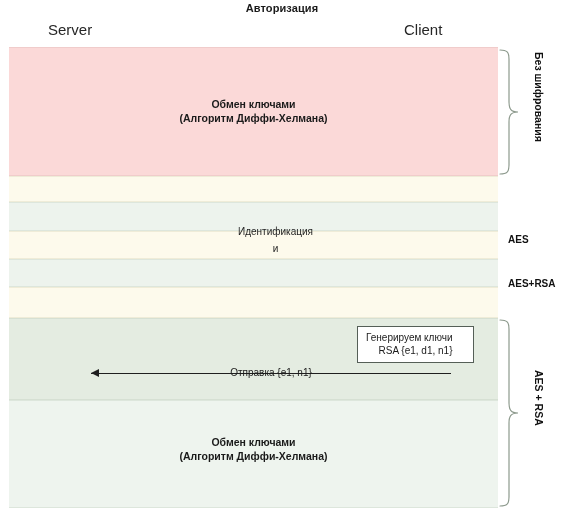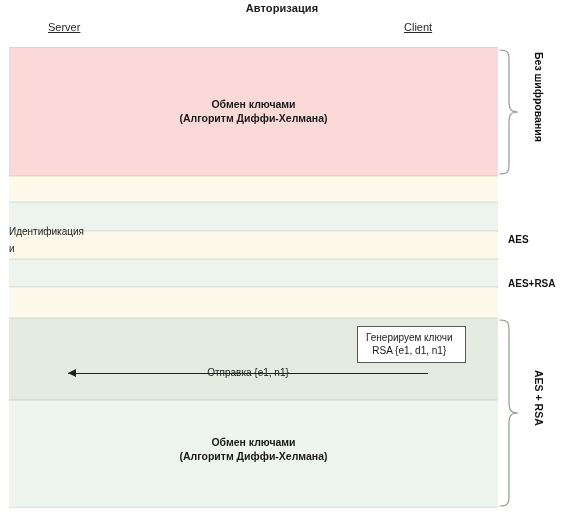--- a/index.html
+++ b/index.html
@@ -28,24 +28,23 @@
     left: 0;
     width: 564px;
     text-align: center;
     font-size: 11px;
     font-weight: bold;
     letter-spacing: 0.1px;
   }
   .actor {
     position: absolute;
     top: 21px;
-    font-size: 11px;
+    font-size: 15px;
     font-weight: normal;
     color: #262626;
-    text-decoration: underline;
   }
   .actor-server { left: 48px; }
   .actor-client { left: 404px; }
 
   
   .bands {
     position: absolute;
     left: 9px;
     top: 47px;
     width: 404px;
@@ -73,36 +72,38 @@
     font-weight: bold;
     line-height: 14px;
     pointer-events: none;
   }
   .caption-line { display: block; }
 
   .plain-caption {
     position: absolute;
     left: 0;
     width: 489px;
+    text-align: center;
     font-size: 10px;
     font-weight: normal;
     line-height: 17px;
     color: #1f1f1f;
     pointer-events: none;
+    padding-left: 22px;
   }
 
   
   .note-box {
     position: absolute;
     background: #ffffff;
     border: 1px solid #555f57;
-    padding: 4px 12px 5px 8px;
+    padding: 4px 20px 5px 8px;
     font-size: 10px;
     line-height: 13px;
-    text-align: center;
+    text-align: right;
     color: #1a1a1a;
     white-space: nowrap;
   }
 
   
   .arrow-wrap {
     position: absolute;
     height: 14px;
   }
   .arrow-line {
@@ -196,21 +197,21 @@
     <div class="band-caption" style="top:388px;">
       <span class="caption-line">Обмен ключами</span>
       <span class="caption-line">(Алгоритм Диффи-Хелмана)</span>
     </div>
 
     <div class="note-box" style="left:348px; top:279px;">
       <span class="caption-line">Генерируем ключи</span>
       <span class="caption-line">RSA {e1, d1, n1}</span>
     </div>
 
-    <div class="arrow-wrap" style="left:59px; top:320px; width:360px;">
+    <div class="arrow-wrap" style="left:82px; top:320px; width:360px;">
       <div class="arrow-line"></div>
       <div class="arrow-head"></div>
       <div class="arrow-label">Отправка {e1, n1}</div>
     </div>
   </div>
 
   <div class="side-label" style="left:508px; top:234px;">AES</div>
   <div class="side-label" style="left:508px; top:278px;">AES+RSA</div>
 
   <div class="brace" style="left:498px; top:48px;">

